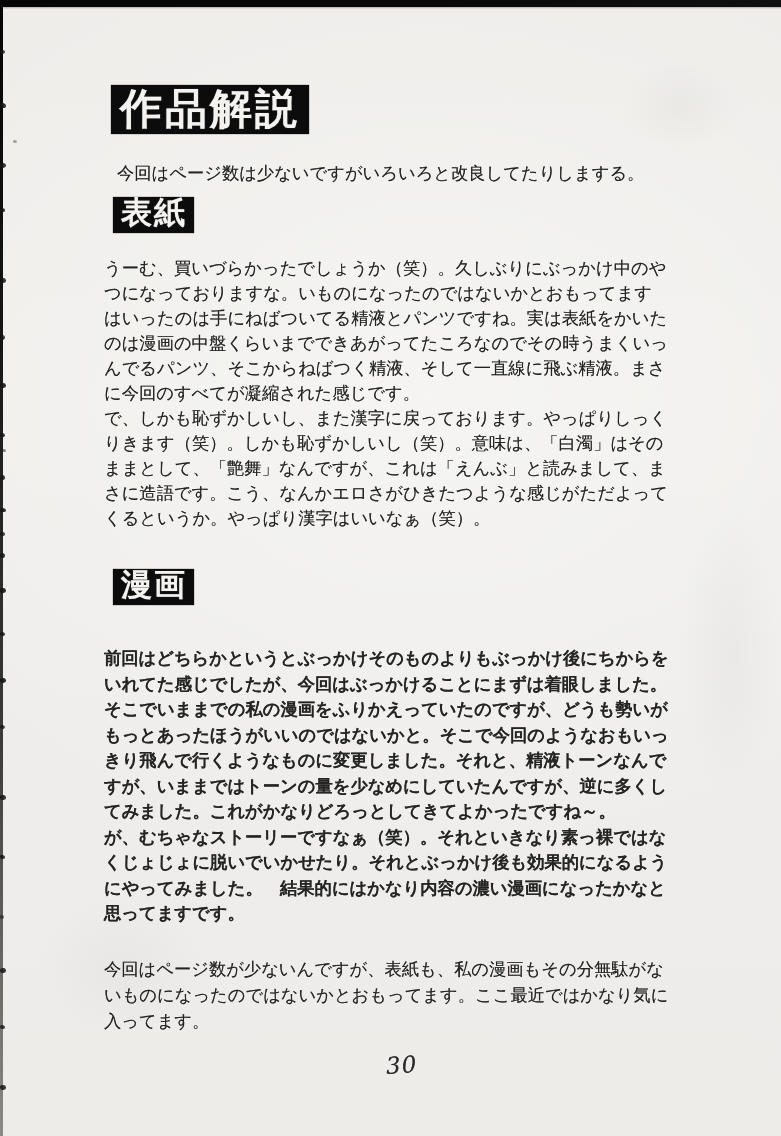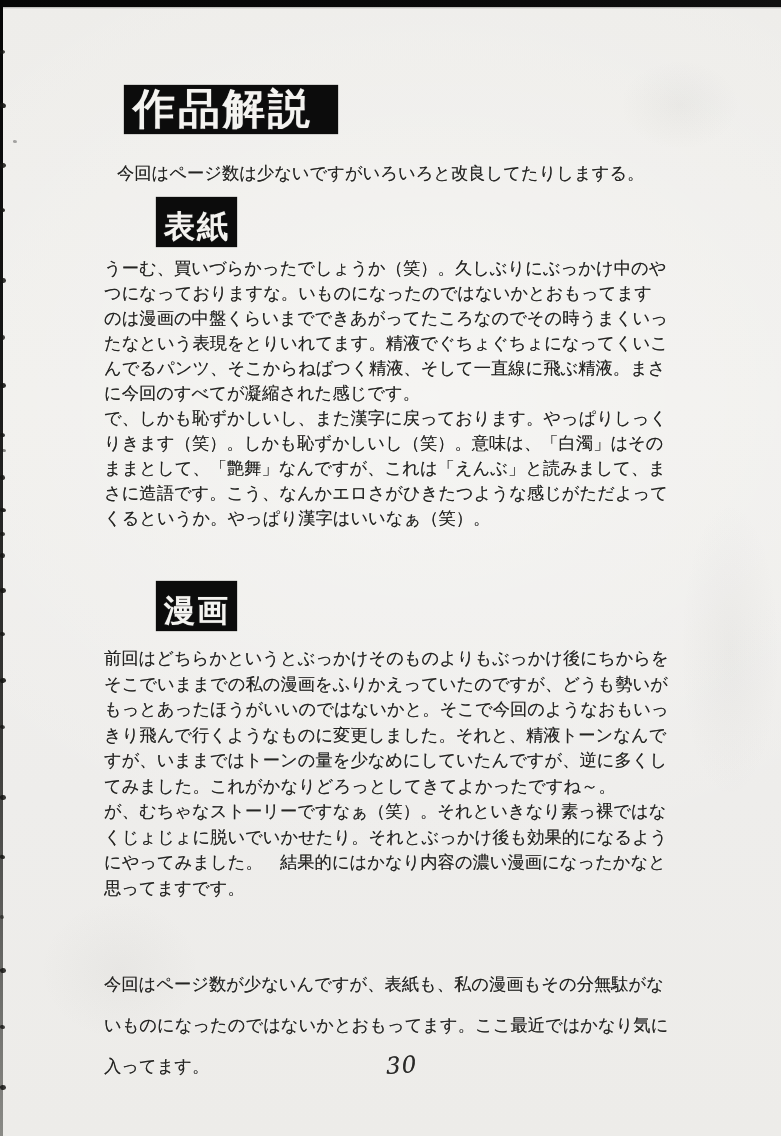--- a/index.html
+++ b/index.html
@@ -31,44 +31,44 @@
     position:absolute;background:#151513;border-radius:45% 60% 50% 55%;
   }
   
   .box{
     position:absolute;margin:0;background:#0c0c0c;color:#f4f3f0;
     font-weight:bold;letter-spacing:3px;line-height:1;
     box-shadow:0 0 1px rgba(0,0,0,.8);
     text-shadow:0 0 1px rgba(255,255,255,.45);
   }
   .title{
-    left:124px;top:85px;font-size:42px;padding:3px 25px 4px 9px;text-align:right;
+    left:111px;top:85px;font-size:42px;padding:3px 9px 4px 9px;text-align:right;
   }
   .h2{
-    font-size:31px;padding:14px 7px 5px 8px;letter-spacing:2px;margin-left:43px;
+    font-size:31px;padding:0 7px 5px 8px;letter-spacing:2px;
   }
   .h2.sec1{left:113px;top:197px;}
-  .h2.sec2{left:113px;top:581px;}
+  .h2.sec2{left:113px;top:569px;}
   
   .bodytext,.tline{
     color:#242422;
     font-size:17.3px;
     text-shadow:0 0 .6px rgba(45,45,45,.55);
   }
   .intro{
     position:absolute;left:117px;top:161px;margin:0;white-space:nowrap;
   }
   .lines{position:absolute;left:104px;width:570px;}
   .tline{white-space:nowrap;}
   .sec1body{top:256px;}
   .sec1body .tline{height:25px;line-height:25px;}
-  .sec2body{top:646px;}
+  .sec2body{top:646px;font-weight:bold;}
   .sec2body .tline{height:25.5px;line-height:25.5px;}
   .sec2body2{top:956px;}
-  .sec2body2 .tline{height:26px;line-height:26px;margin-top:15px;}
+  .sec2body2 .tline{height:26px;line-height:26px;}
   .pagenum{
     position:absolute;left:386px;top:1052px;
     font-size:23px;color:#2a2a28;font-style:italic;
     transform:rotate(-4deg);letter-spacing:1px;
     text-shadow:0 0 .5px rgba(40,40,40,.6);
   }
   
   .smudge{position:absolute;border-radius:50%;pointer-events:none;}
   .s1{left:620px;top:60px;width:120px;height:90px;background:radial-gradient(ellipse,rgba(120,120,115,.06),rgba(120,120,115,0) 70%);}
   .s2{left:40px;top:900px;width:160px;height:140px;background:radial-gradient(ellipse,rgba(120,120,115,.05),rgba(120,120,115,0) 70%);}
@@ -113,35 +113,36 @@
 
   <h1 class="box title bodyfont">作品解説</h1>
 
   <p class="intro bodytext">今回はページ数は少ないですがいろいろと改良してたりしまする。</p>
 
   <h2 class="box h2 sec1">表紙</h2>
 
   <div class="lines sec1body">
       <div class="tline">うーむ、買いづらかったでしょうか（笑）。久しぶりにぶっかけ中のや</div>
       <div class="tline">つになっておりますな。いものになったのではないかとおもってます</div>
+      <div class="tline">はいったのは手にねばついてる精液とパンツですね。実は表紙をかいた</div>
       <div class="tline">のは漫画の中盤くらいまでできあがってたころなのでその時うまくいっ</div>
-      <div class="tline">たなという表現をとりいれてます。精液でぐちょぐちょになってくいこ</div>
       <div class="tline">んでるパンツ、そこからねばつく精液、そして一直線に飛ぶ精液。まさ</div>
       <div class="tline">に今回のすべてが凝縮された感じです。</div>
       <div class="tline">で、しかも恥ずかしいし、また漢字に戻っております。やっぱりしっく</div>
       <div class="tline">りきます（笑）。しかも恥ずかしいし（笑）。意味は、「白濁」はその</div>
       <div class="tline">ままとして、「艶舞」なんですが、これは「えんぶ」と読みまして、ま</div>
       <div class="tline">さに造語です。こう、なんかエロさがひきたつような感じがただよって</div>
       <div class="tline">くるというか。やっぱり漢字はいいなぁ（笑）。</div>
     </div>
 
   <h2 class="box h2 sec2">漫画</h2>
 
   <div class="lines sec2body">
       <div class="tline">前回はどちらかというとぶっかけそのものよりもぶっかけ後にちからを</div>
+      <div class="tline">いれてた感じでしたが、今回はぶっかけることにまずは着眼しました。</div>
       <div class="tline">そこでいままでの私の漫画をふりかえっていたのですが、どうも勢いが</div>
       <div class="tline">もっとあったほうがいいのではないかと。そこで今回のようなおもいっ</div>
       <div class="tline">きり飛んで行くようなものに変更しました。それと、精液トーンなんで</div>
       <div class="tline">すが、いままではトーンの量を少なめにしていたんですが、逆に多くし</div>
       <div class="tline">てみました。これがかなりどろっとしてきてよかったですね～。</div>
       <div class="tline">が、むちゃなストーリーですなぁ（笑）。それといきなり素っ裸ではな</div>
       <div class="tline">くじょじょに脱いでいかせたり。それとぶっかけ後も効果的になるよう</div>
       <div class="tline">にやってみました。　結果的にはかなり内容の濃い漫画になったかなと</div>
       <div class="tline">思ってますです。</div>
     </div>

